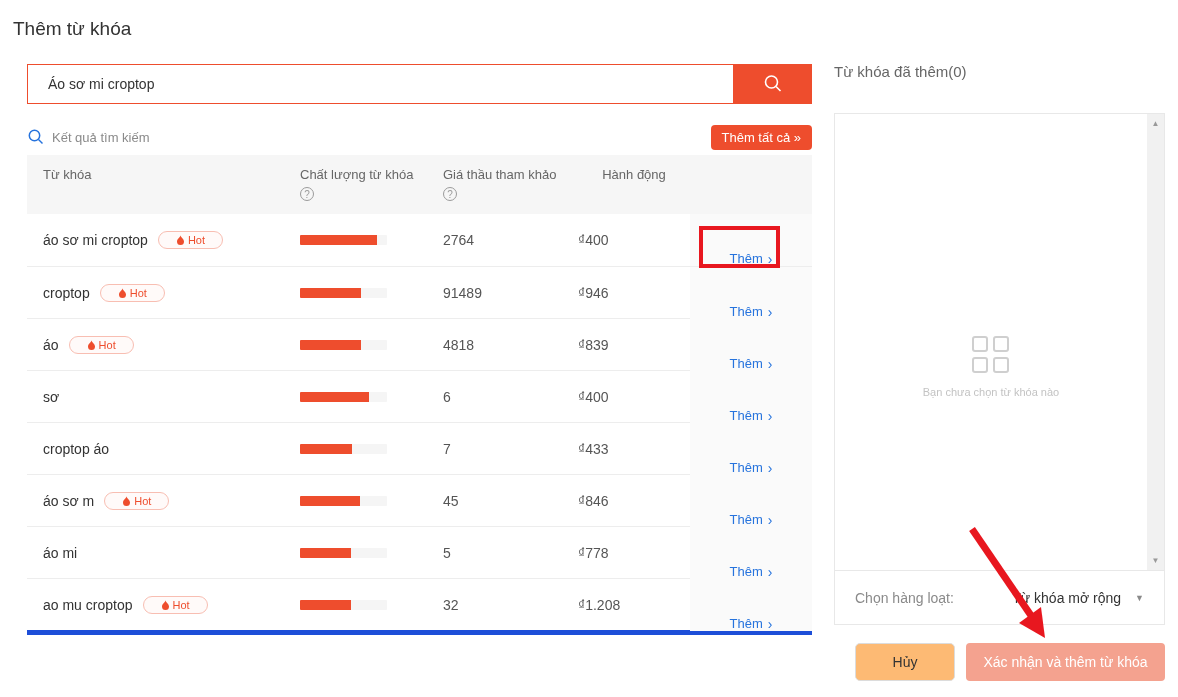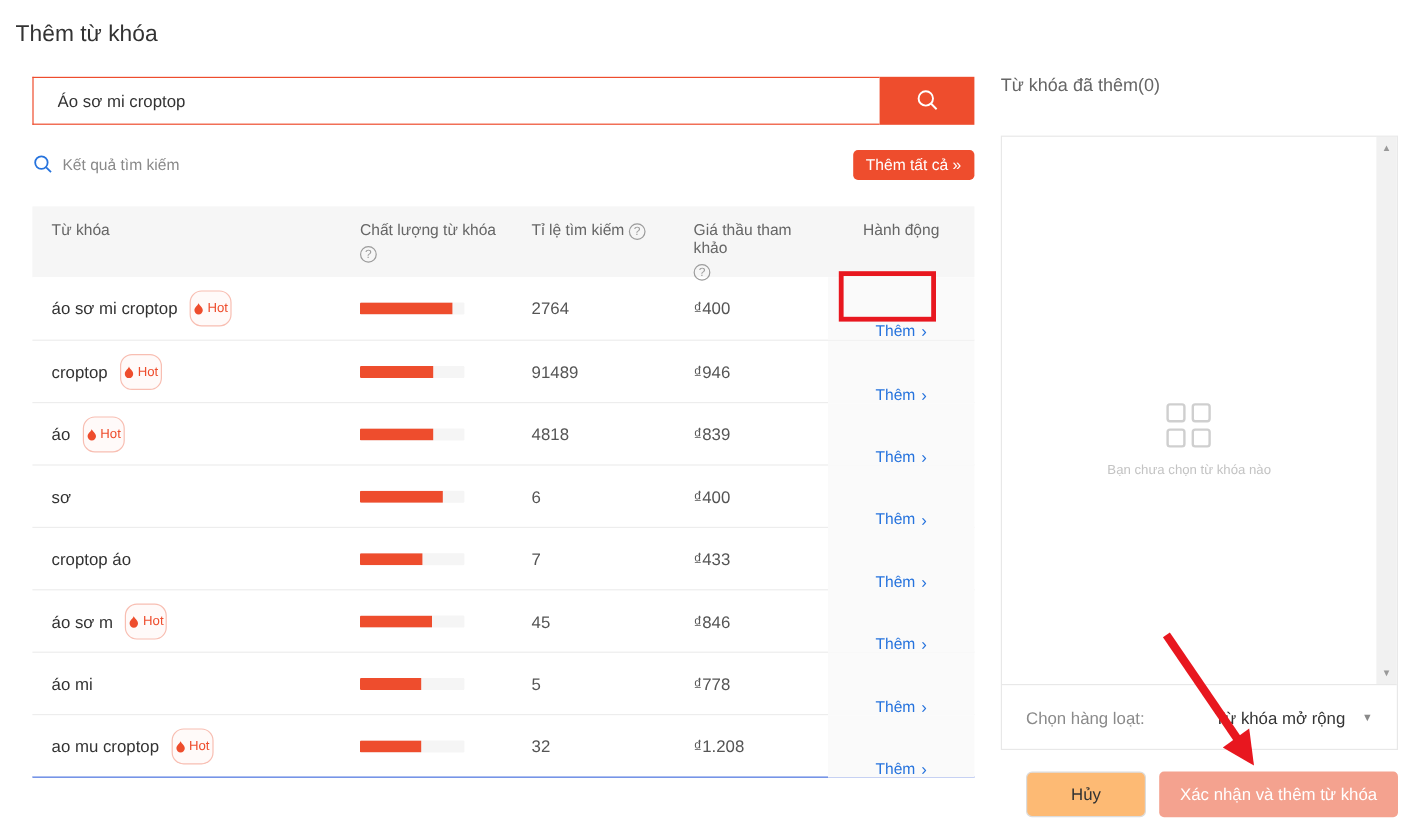--- a/index.html
+++ b/index.html
@@ -20,32 +20,32 @@
 
   #results-row { left:27px; top:124px; width:785px; height:26px; display:flex;
     align-items:center; justify-content:space-between; }
   #results-label-wrap { display:flex; align-items:center; gap:7px; }
   #results-label { font-size:13px; color:#8a8a8a; }
   #add-all-btn { background:#ee4d2d; color:#fff; border:none; border-radius:4px;
     height:25px; padding:0 11px; font-size:13px; cursor:pointer;
     font-family:"Liberation Sans","DejaVu Sans",sans-serif; }
 
   
-  #kw-table { left:27px; top:172px; width:785px; border-bottom:1px solid #1d4ed8; }
+  #kw-table { left:27px; top:155px; width:785px; border-bottom:5px solid #1d4ed8; }
   .trow { display:grid; grid-template-columns:273px 143px 135px 112px 122px; align-items:center; }
   #thead { background:#f6f6f6; height:59px; font-size:13px; color:#666; align-items:flex-start; }
   #thead .hcell { padding-top:12px; }
   .hcell.c1 { padding-left:16px; }
   .qmark { display:inline-block; width:14px; height:14px; border:1px solid #9b9b9b;
     border-radius:50%; color:#9b9b9b; font-size:10px; line-height:13px; text-align:center; }
   .h-sub { margin-top:4px; }
   .drow { height:52px; border-top:1px solid #ededed; background:#fff; font-size:14px; color:#333; }
   .drow:first-child { border-top:none; }
   .cell-kw { padding-left:16px; display:flex; align-items:center; gap:10px; }
-  .hot-badge { display:inline-flex; align-items:center; gap:3px; height:30px; padding:0 2px;
+  .hot-badge { display:inline-flex; align-items:center; gap:3px; height:18px; padding:0 17px;
     border:1px solid #f8beb2; border-radius:10px; background:#fffaf9; }
   .hot-badge span { color:#ee4d2d; font-size:11px; }
   .qbar { width:87px; height:10px; background:#f5f5f5; border-radius:1px; overflow:hidden; }
   .qbar-fill { height:10px; background:#ee4d2d; }
   .cell-num, .cell-bid { color:#555; }
   .cell-action { height:52px; background:#fafafa; display:flex; align-items:flex-end; justify-content:center; }
   .add-link { color:#2673dd; font-size:13px; text-decoration:none; display:inline-flex;
     align-items:center; gap:5px; cursor:pointer; }
   .add-link .chev { font-size:14px; line-height:1; }
 
@@ -111,24 +111,20 @@
   </div>
 
   <div class="abs" id="kw-table">
     <div class="trow" id="thead">
       <div class="hcell c1">Từ khóa</div>
       <div class="hcell">
         <div>Chất lượng từ khóa</div>
         <div class="h-sub"><span class="qmark">?</span></div>
       </div>
       <div class="hcell">
-        <span>Tỉ lệ tìm kiếm</span>
-        <span class="qmark">?</span>
-      </div>
-      <div class="hcell">
         <div>Giá thầu tham khảo</div>
         <div class="h-sub"><span class="qmark">?</span></div>
       </div>
       <div class="hcell" style="text-align:center;">Hành động</div>
     </div>
     <div id="tbody">
     <div class="trow drow">
       <div class="cell-kw">
         <span>áo sơ mi croptop</span>
         <span class="hot-badge">

